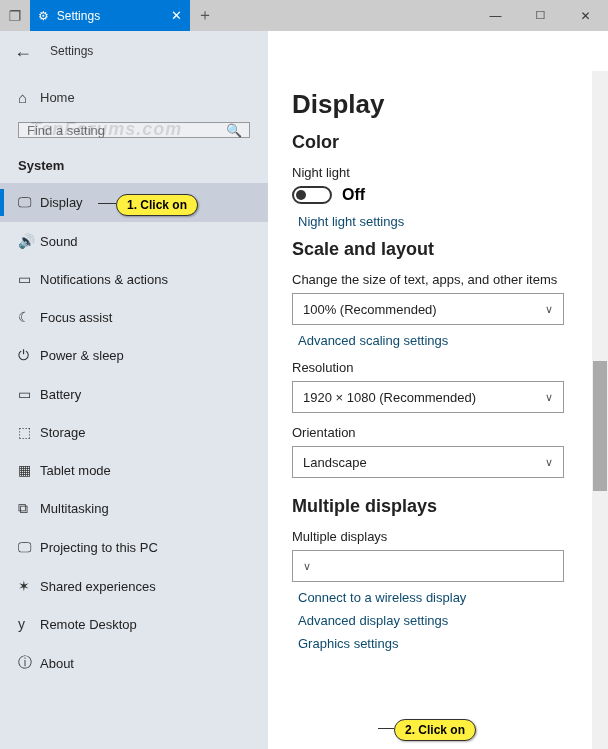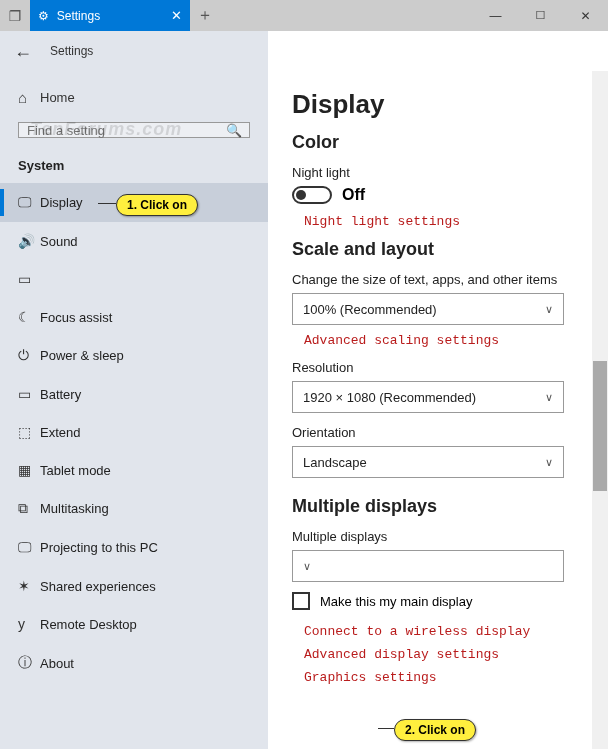--- a/index.html
+++ b/index.html
@@ -35,21 +35,21 @@
 .nav-item.selected { background: #c8cfda; }
 .nav-item.selected::before { content: ""; position: absolute; left: 0; top: 6px; bottom: 6px; width: 4px; background: #0078d7; }
 
 .content { flex: 1; padding: 18px 24px 0 24px; position: relative; overflow: hidden; }
 .content h1 { font-size: 26px; font-weight: 600; margin-bottom: 12px; color: #222; }
 .content h2 { font-size: 18px; font-weight: 600; margin: 10px 0 10px 0; color: #222; }
 .content .field-label { font-size: 13px; color: #222; margin: 12px 0 6px 0; }
 .toggle-row { display: flex; align-items: flex-start; margin: 4px 0 10px 0; font-weight: bold; }
 .toggle { width: 40px; height: 18px; border: 2px solid #333; border-radius: 10px; position: relative; margin-right: 10px; }
 .toggle::after { content: ""; position: absolute; width: 10px; height: 10px; background: #333; border-radius: 50%; top: 2px; left: 2px; }
-.link { color: #b91c1c; font-size: 13px; margin: 8px 12px; display: block; cursor: pointer; font-family: Liberation Mono, monospace; }
+.link { color: #0c4a6e; font-size: 13px; margin: 8px 6px; display: block; cursor: pointer; }
 .select { border: 1px solid #999; height: 32px; width: 272px; display: flex; align-items: center; padding: 0 10px; font-size: 13px; color: #222; justify-content: space-between; margin-bottom: 6px; cursor: pointer; }
 .select .chev { font-size: 11px; color: #555; }
 .checkbox-row { display: flex; align-items: center; font-size: 13px; margin: 10px 0 14px 0; }
 .checkbox-row .box { width: 18px; height: 18px; border: 2px solid #333; margin-right: 10px; }
 
 .callout { position: absolute; background: #ffef3e; border: 1px solid #333; border-radius: 12px; padding: 3px 10px; font-size: 12px; font-weight: bold; color: #000; box-shadow: 1px 1px 2px rgba(0,0,0,0.3); white-space: nowrap; z-index: 10; }
 .callout.c1 { top: 194px; left: 116px; }
 .callout.c2 { top: 719px; left: 394px; }
 .callout-line { position: absolute; background: #333; z-index: 9; }
 .cl1 { top: 203px; left: 98px; width: 18px; height: 1px; }
@@ -100,36 +100,37 @@
         <div class="nav-item selected">
           <span class="icon">🖵</span>
           <span>Display</span>
         </div>
         <div class="nav-item">
           <span class="icon">🔊</span>
           <span>Sound</span>
         </div>
         <div class="nav-item">
           <span class="icon">▭</span>
+          <span>Notifications &amp; actions</span>
         </div>
         <div class="nav-item">
           <span class="icon">☾</span>
           <span>Focus assist</span>
         </div>
         <div class="nav-item">
           <span class="icon">⏻</span>
           <span>Power &amp; sleep</span>
         </div>
         <div class="nav-item">
           <span class="icon">▭</span>
           <span>Battery</span>
         </div>
         <div class="nav-item">
           <span class="icon">⬚</span>
-          <span>Extend</span>
+          <span>Storage</span>
         </div>
         <div class="nav-item">
           <span class="icon">▦</span>
           <span>Tablet mode</span>
         </div>
         <div class="nav-item">
           <span class="icon">⧉</span>
           <span>Multitasking</span>
         </div>
         <div class="nav-item">
@@ -179,24 +180,20 @@
     <div class="select">
       <span>Landscape</span>
       <span class="chev">∨</span>
     </div>
 
     <h2 style="margin-top:18px">Multiple displays</h2>
     <div class="field-label">Multiple displays</div>
     <div class="select">
       <span class="chev">∨</span>
     </div>
-    <div class="checkbox-row">
-      <div class="box"></div>
-      <span>Make this my main display</span>
-    </div>
 
     <a class="link">Connect to a wireless display</a>
     <a class="link">Advanced display settings</a>
     <a class="link">Graphics settings</a>
   </div>
 </div>
 
 <div class="scrollbar">
   <div class="scroll-thumb st1"></div>
 </div>

